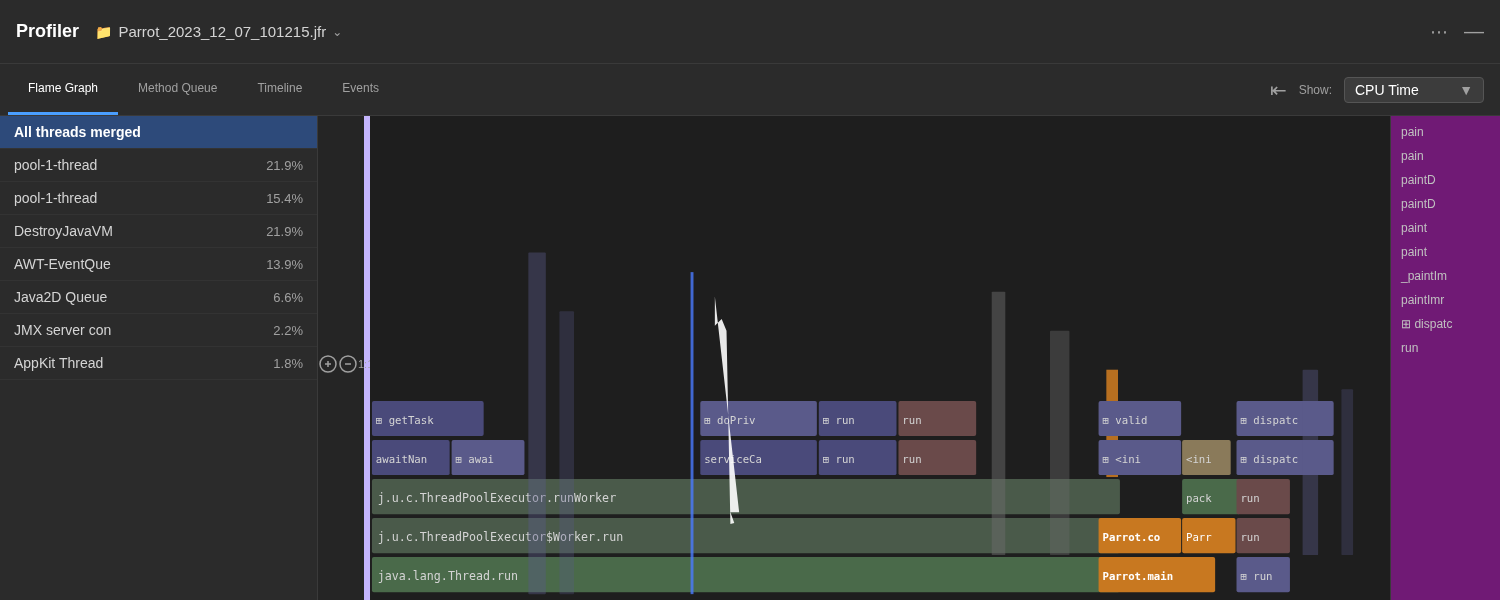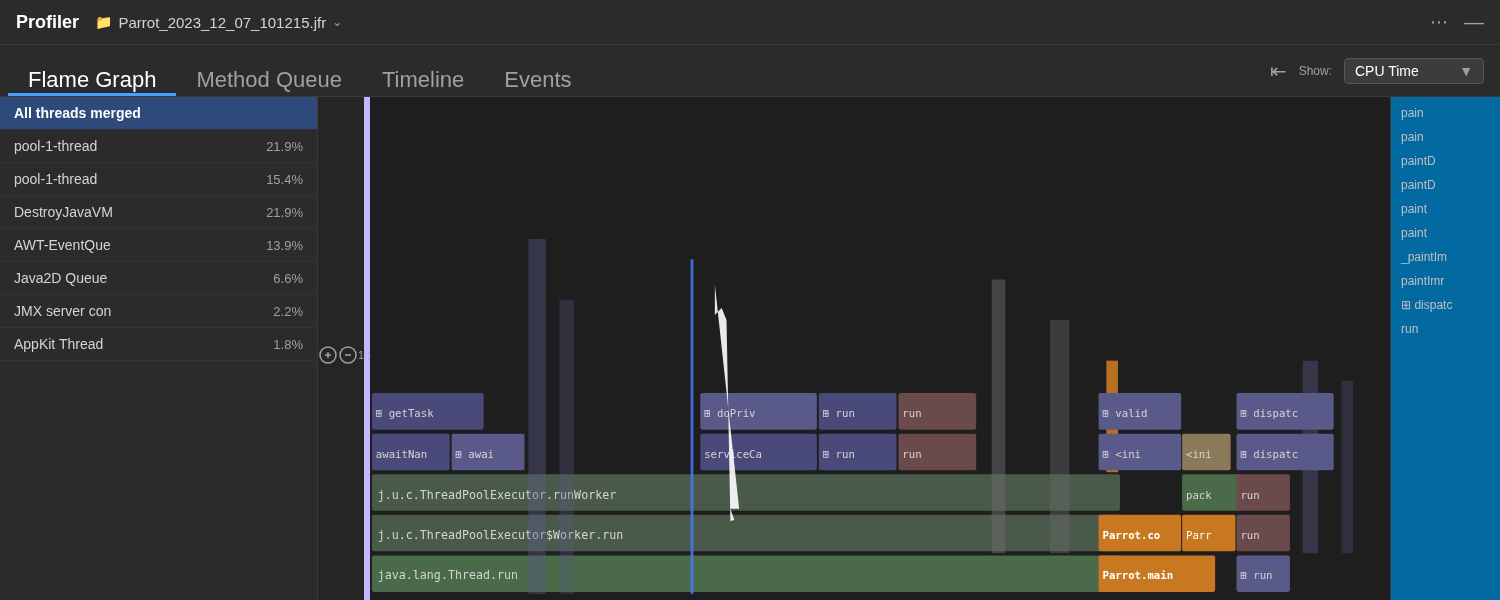--- a/index.html
+++ b/index.html
@@ -15,21 +15,21 @@
       flex-direction: column;
     }
 
     
     .titlebar {
       display: flex;
       align-items: center;
       justify-content: space-between;
       background: #2b2b2b;
       padding: 16px 16px;
-      height: 45px;
+      height: 64px;
       border-bottom: 1px solid #3a3a3a;
       flex-shrink: 0;
     }
     .titlebar-left {
       display: flex;
       align-items: center;
       gap: 16px;
     }
     .titlebar-title {
       font-size: 18px;
@@ -72,25 +72,25 @@
       display: flex;
       align-items: stretch;
       background: #2b2b2b;
       border-bottom: 1px solid #3a3a3a;
       height: 52px;
       flex-shrink: 0;
       padding: 0 8px;
     }
     .tab {
       display: flex;
-      align-items: flex-end;
+      align-items: center;
       padding: 0 20px;
       cursor: pointer;
       color: #a0a0a0;
-      font-size: 22px;
+      font-size: 12px;
       font-weight: 500;
       border-bottom: 3px solid transparent;
       white-space: nowrap;
     }
     .tab.active {
       color: #ffffff;
       border-bottom: 3px solid #4a9eff;
     }
     .tab-spacer {
       flex: 1;
@@ -200,21 +200,21 @@
 
     
     .flamegraph-svg {
       width: 100%;
       height: 100%;
     }
 
     
     .right-panel {
       width: 110px;
-      background: #0369a1;
+      background: #701a75;
       border-left: 1px solid #3a3a3a;
       display: flex;
       flex-direction: column;
       padding: 4px 0;
       flex-shrink: 0;
       overflow: hidden;
     }
     .right-label {
       font-size: 12px;
       color: #c0c0c0;

